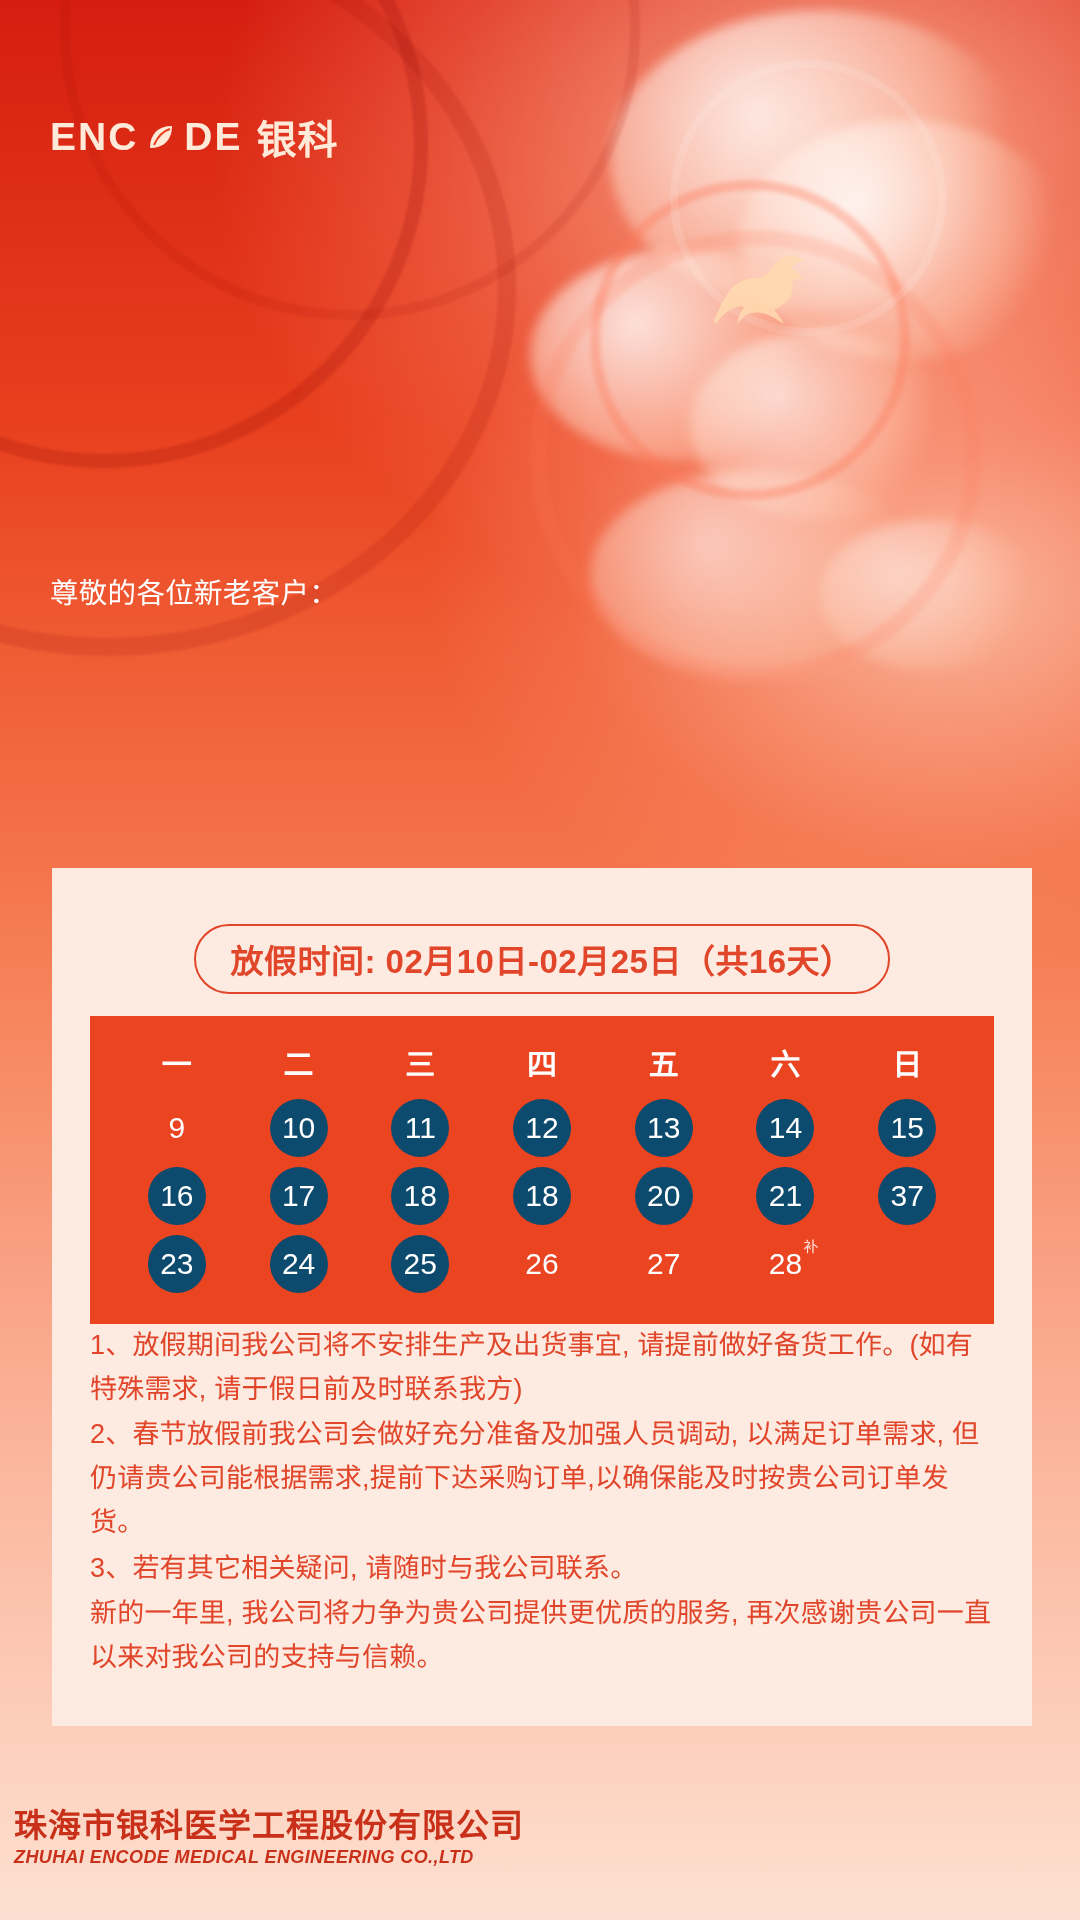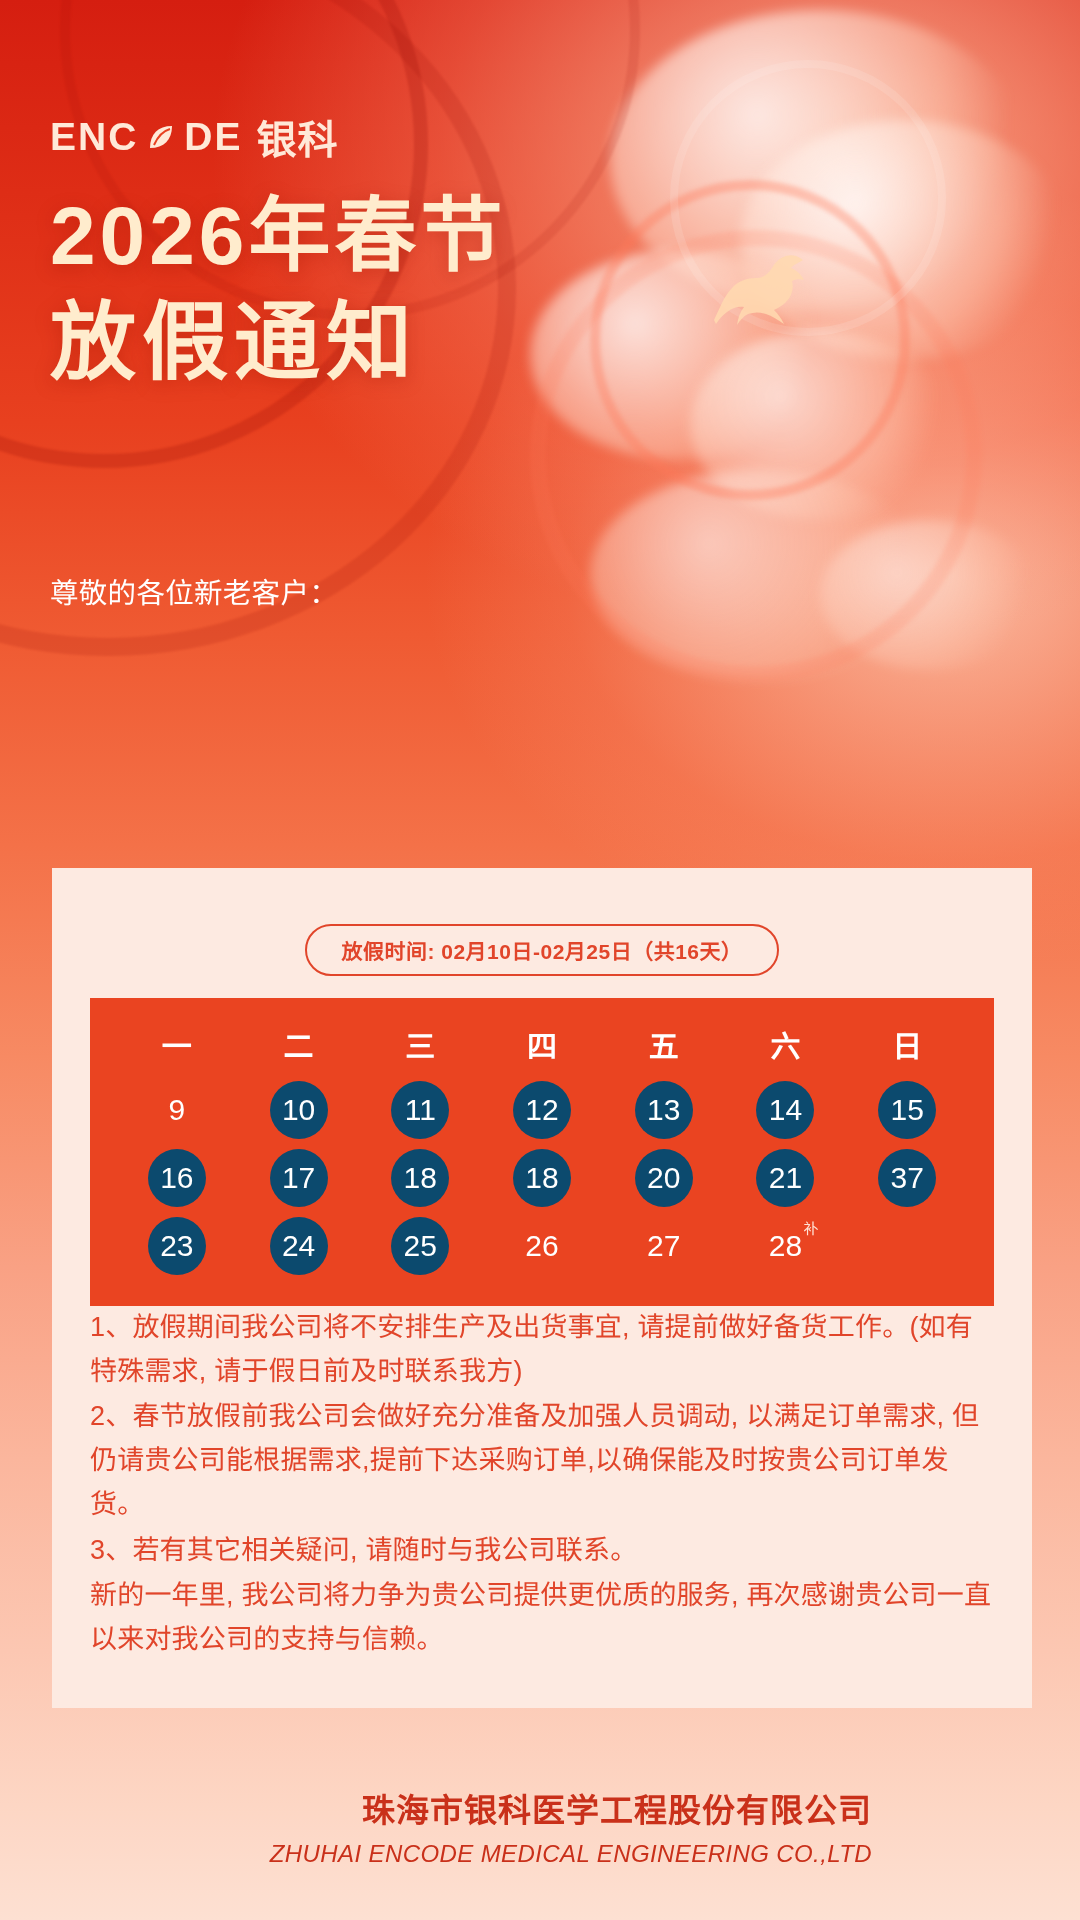--- a/index.html
+++ b/index.html
@@ -166,21 +166,21 @@
   .range-pill-wrap {
     display: flex;
     justify-content: center;
     margin-top: 22px;
   }
   .range-pill {
     border: 2.5px solid #e1452a;
     border-radius: 40px;
     padding: 9px 34px;
     color: #e1452a;
-    font-size: 21px;
+    font-size: 33px;
     font-weight: bold;
     letter-spacing: 0.5px;
     white-space: nowrap;
   }
 
   
   .calendar {
     margin-top: 22px;
     background: #ea4421;
     padding: 24px 26px 26px 26px;
@@ -226,38 +226,37 @@
     color: #e1452a;
     font-size: 27px;
     line-height: 1.62;
     letter-spacing: 0.2px;
   }
   .notes p { margin: 0 0 2px 0; }
 
   
   .footer {
     position: absolute;
-    left: 0;
+    left: 14px;
     bottom: 52px;
     width: 872px;
-    text-align: right;
+    text-align: left;
   }
   .footer .cn {
     color: #c9301a;
     font-size: 33px;
     font-weight: bold;
     letter-spacing: 1px;
   }
   .footer .en {
     color: #c9301a;
-    font-size: 24px;
-    font-weight: normal;
+    font-size: 18px;
+    font-weight: bold;
     font-style: italic;
     letter-spacing: 0.4px;
-    margin-top: 8px;
   }
 </style>
 </head>
 <body>
 
 <div class="poster">
 
   <div class="wave-layer">
     <div class="cloud" style="width:420px;height:300px;left:170px;top:10px;"></div>
     <div class="cloud" style="width:330px;height:240px;left:300px;top:120px;"></div>
@@ -283,24 +282,20 @@
     <span class="logo-leaf">
       <svg viewBox="0 0 30 30" width="30" height="30" xmlns="http://www.w3.org/2000/svg">
         <path d="M4 26 C4 12 12 4 26 4 C26 18 18 26 4 26 Z" fill="#ffe9d8"></path>
         <path d="M8 23 C12 14 17 9 24 7" stroke="#e8401f" stroke-width="2" fill="none"></path>
       </svg>
     </span>
     <span class="logo-text">DE</span>
     <span class="logo-cn">银科</span>
   </div>
 
-  <div class="title">
-    <span class="l1">2026年春节</span>
-    <span class="l2">放假通知</span>
-  </div>
 
   <div class="greeting">
     <span class="salute">尊敬的各位新老客户：</span>
   </div>
 
   <div class="card">
 
     <div class="range-pill-wrap">
       <div class="range-pill">放假时间: 02月10日-02月25日（共16天）</div>
     </div>

